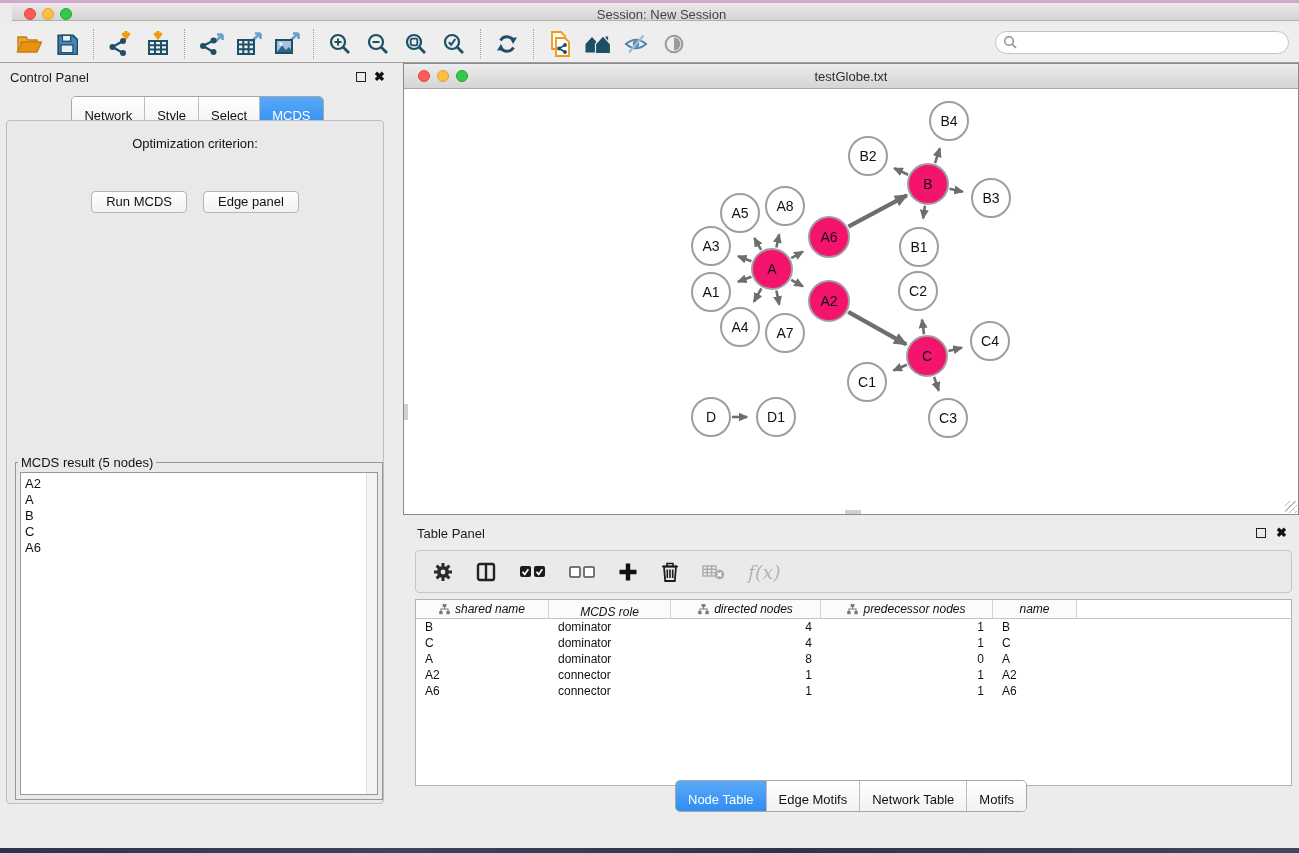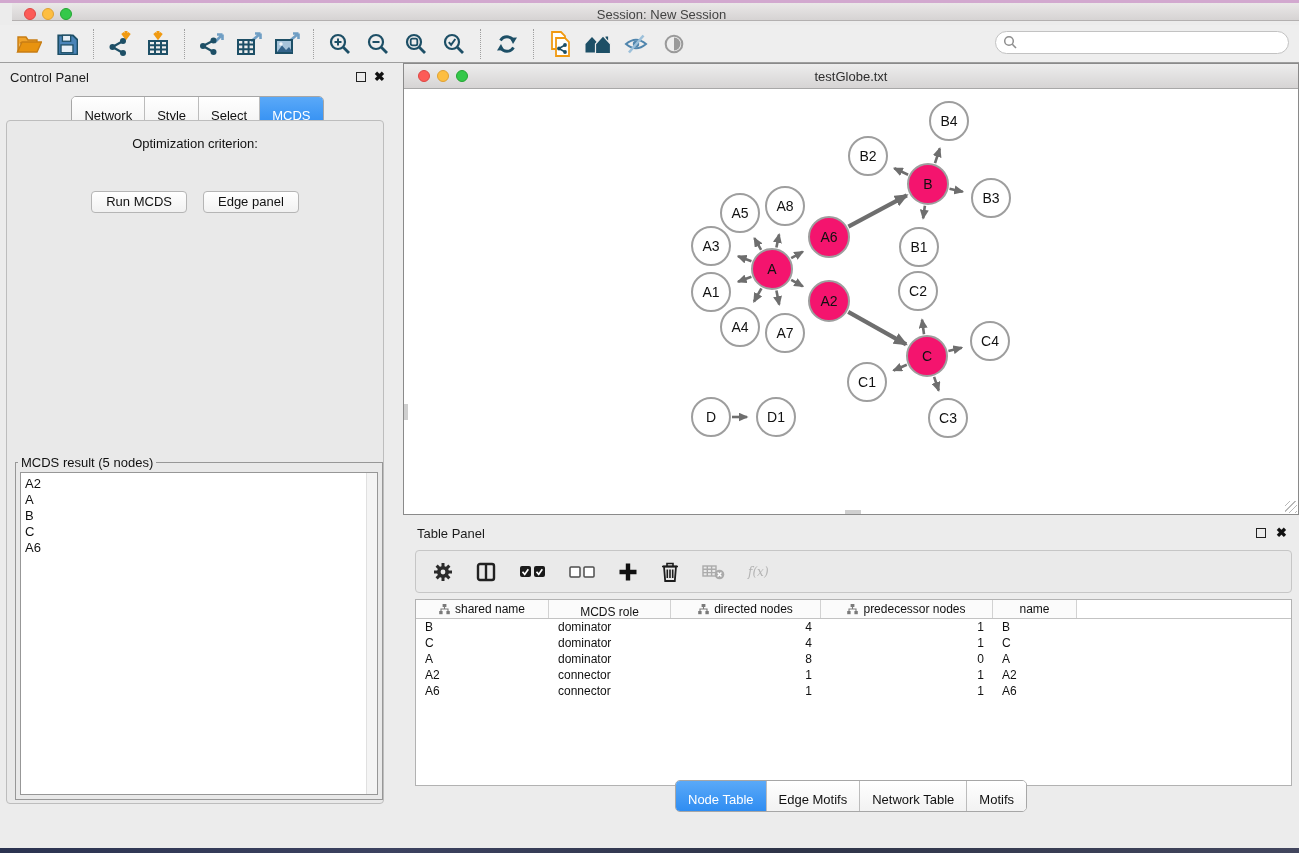--- a/index.html
+++ b/index.html
@@ -77,25 +77,25 @@
     background:repeating-linear-gradient(135deg, transparent 0 3px, #b9b9b9 3px 4px); }
 
   
   .table-panel { position:absolute; left:403px; top:519px; width:896px; height:299px; background:#ececec; }
   .table-panel .panel-title { left:14px; }
   .table-panel .win-float { right:33px; } .table-panel .win-close { right:12px; }
   .tp-toolbar { position:absolute; left:12px; top:31px; width:877px; height:43px; background:#eaeaea;
                 border:1px solid #c6c6c6; border-radius:4px; display:flex; align-items:center;
                 padding-left:17px; gap:23px; }
   .tp-icon { display:flex; align-items:center; }
-  .fx-label { font-family:"DejaVu Serif", serif; font-style:italic; font-size:12px; color:#b3b3b3; }
+  .fx-label { font-family:"DejaVu Serif", serif; font-style:italic; font-size:19px; color:#b3b3b3; }
 
   .node-table { position:absolute; left:12px; top:80px; width:877px; height:187px; background:#fff;
                 border:1px solid #b2b2b2; overflow:hidden; }
-  .nt-header { display:flex; height:19px; border-bottom:1px solid #c3c3c3; background:#fff; }
+  .nt-header { display:flex; height:19px; border-bottom:1px solid #c3c3c3; background:#fff;font-style:italic; }
   .nt-th { display:flex; align-items:center; justify-content:center; gap:5px; font-size:12px; color:#111;
            border-right:1px solid #d2d2d2; background:#fbfbfb; height:100%; }
   .nt-row { display:flex; height:16px; }
   .nt-td { font-size:12px; color:#111; line-height:16px; white-space:nowrap; overflow:hidden; }
   .nt-td.left { text-align:left; padding-left:9px; }
   .nt-td.right { text-align:right; padding-right:9px; }
 
   .tp-tabs { position:absolute; left:50%; transform:translateX(-50%); bottom:6px; }
 
   

